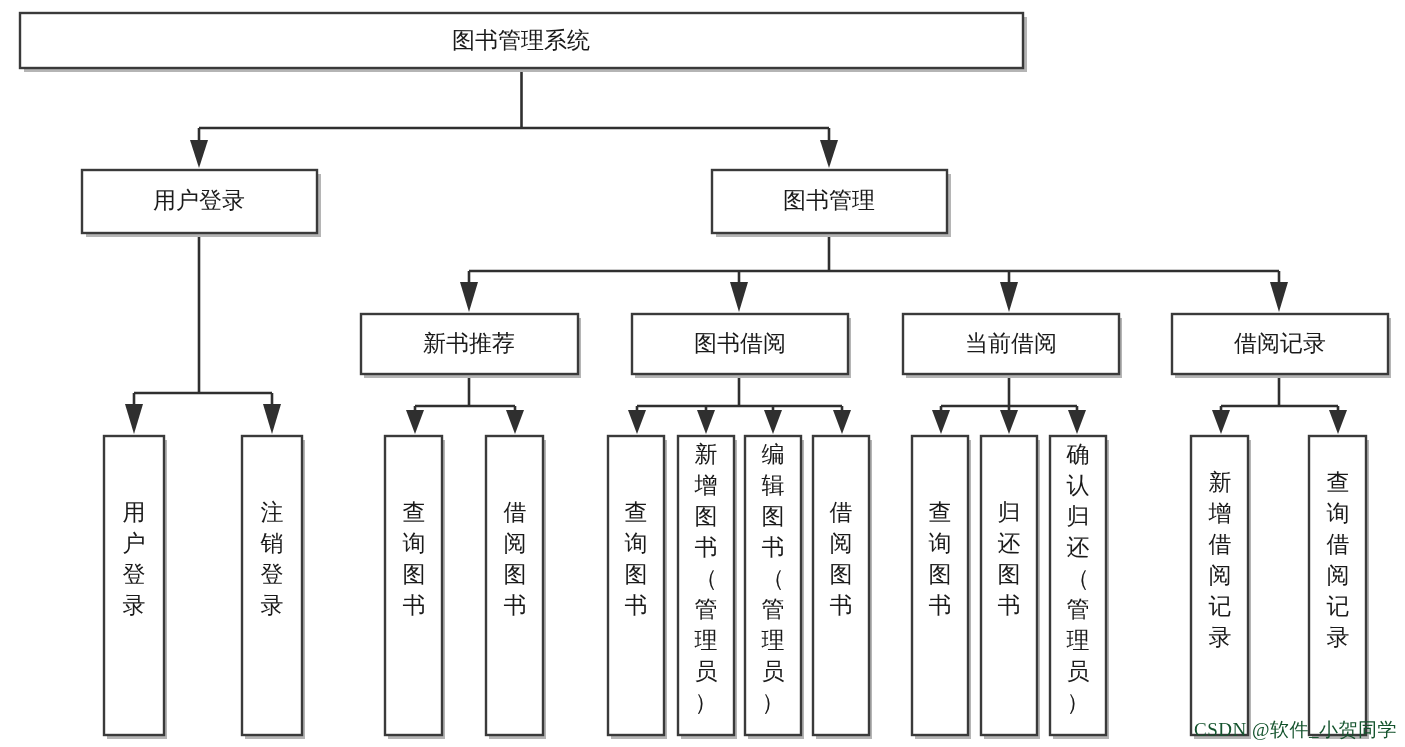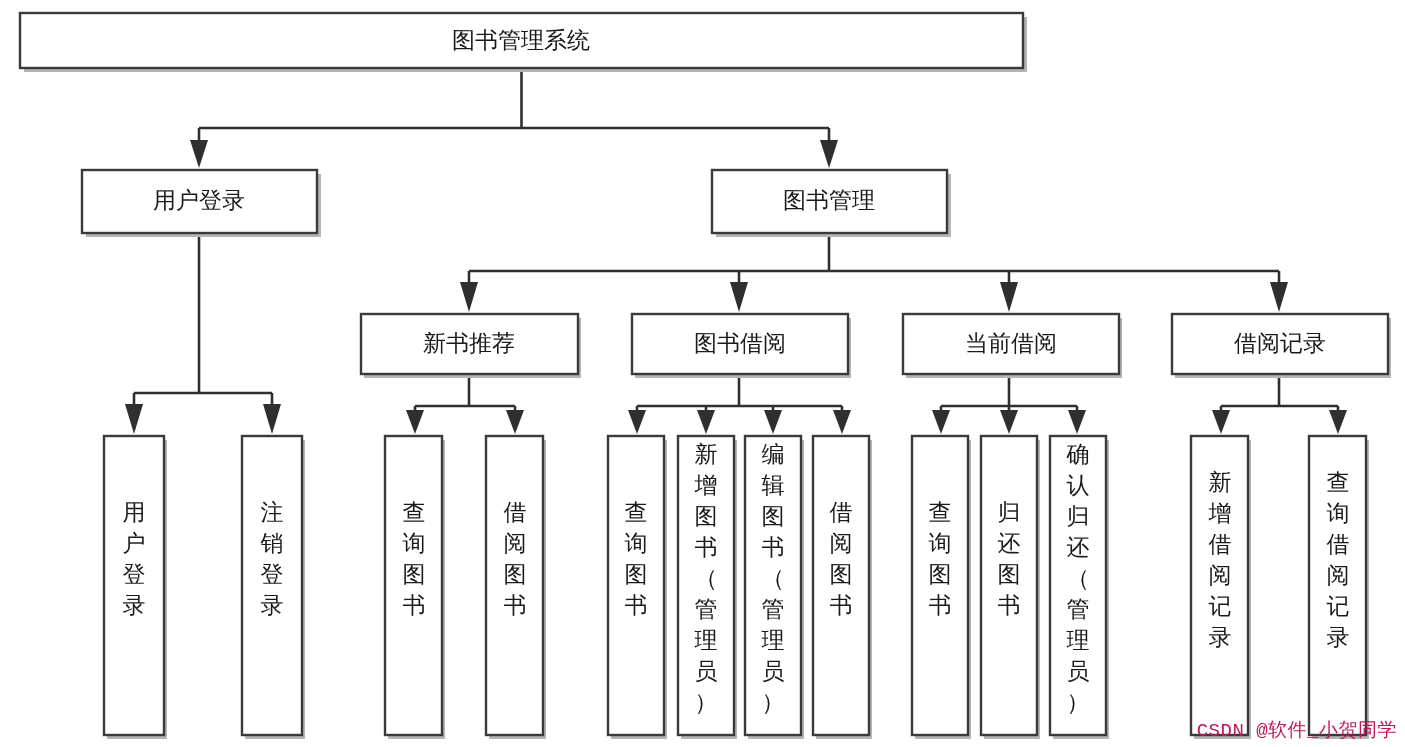--- a/index.html
+++ b/index.html
@@ -54,23 +54,23 @@
   .node-label-v {
     font-family: "Liberation Sans", "DejaVu Sans", sans-serif;
     font-size: 23px;
     fill: #1a1a1a;
     text-anchor: middle;
   }
   .watermark {
     position: absolute;
     right: 8px;
     bottom: 4px;
-    font-family: Liberation Mono, monospace;
+    font-family: Liberation Serif, serif;
     font-size: 19px;
-    color: #be185d;
+    color: #14532d;
     white-space: nowrap;
     letter-spacing: 0.5px;
   }
 </style>
 </head>
 <body>
 
 <div id="diagram-root">
 
   <svg class="diagram-canvas" viewBox="0 0 1405 747" xmlns="http://www.w3.org/2000/svg">

